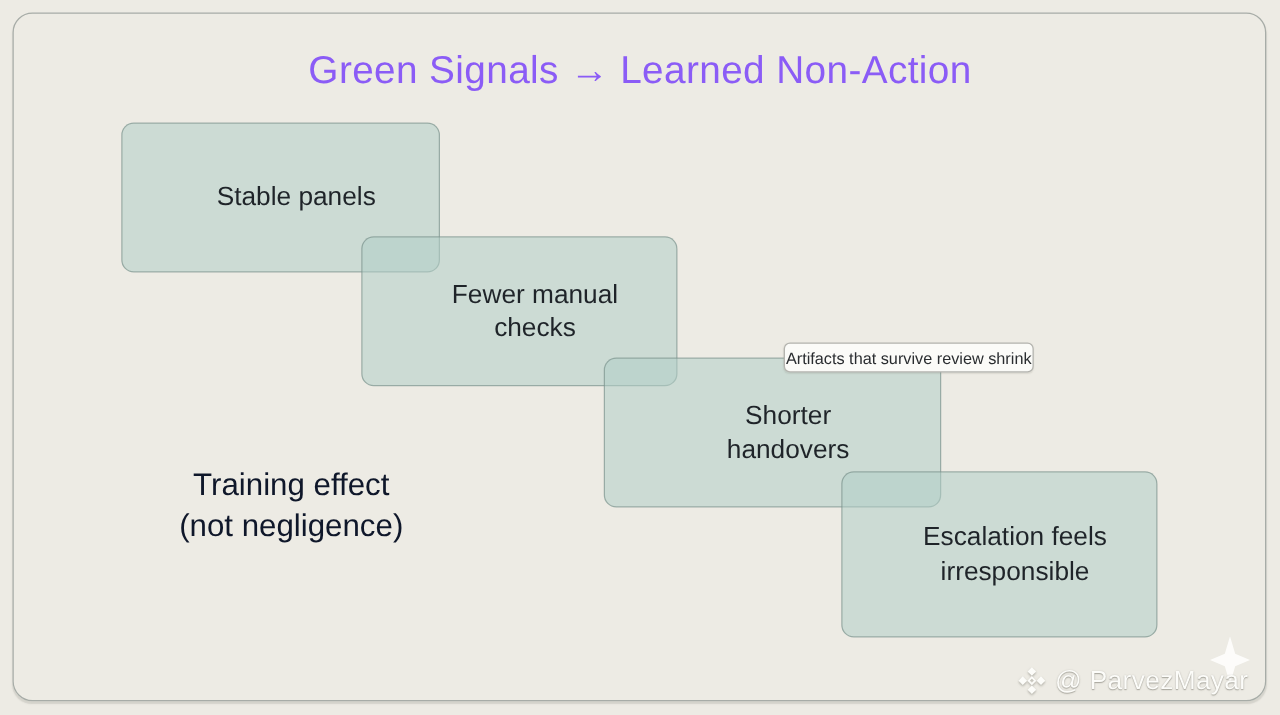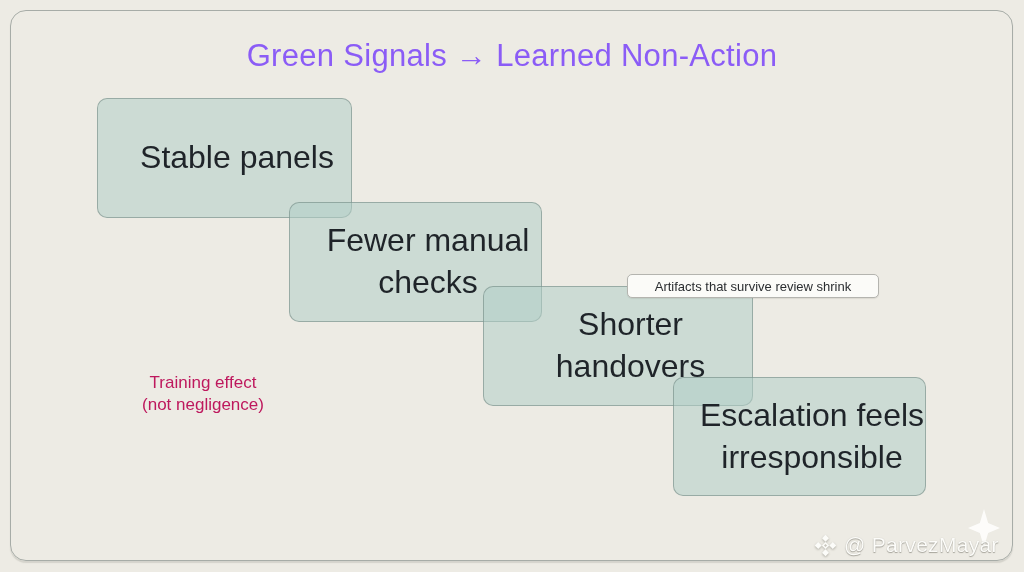--- a/index.html
+++ b/index.html
@@ -30,53 +30,53 @@
   }
   .cascade-box {
     position: absolute;
     background: rgba(176, 205, 198, 0.55);
     border: 1.5px solid rgba(110, 131, 126, 0.55);
     border-radius: 10px;
     display: flex;
     align-items: center;
     justify-content: center;
     text-align: center;
-    font-size: 32px;
+    font-size: 21px;
     line-height: 1.3;
     color: #1f2429;
     white-space: pre-line;
     padding-left: 25px;
   }
   .box-1 { left: 97px;  top: 98px;  width: 255px; height: 120px; }
-  .box-2 { left: 289px; top: 202px; width: 253px; height: 120px; }
+  .box-2 { left: 289px; top: 189px; width: 253px; height: 120px; }
   .box-3 { left: 483px; top: 286px; width: 270px; height: 120px; }
-  .box-4 { left: 673px; top: 377px; width: 253px; height: 119px; }
+  .box-4 { left: 673px; top: 377px; width: 253px; height: 133px; }
   .tooltip {
     position: absolute;
     left: 627px; top: 274px;
-    width: 252px; height: 24px;
+    width: 200px; height: 24px;
     background: #fbfbf8;
     border: 1px solid #b4b4af;
     border-radius: 5px;
     display: flex;
     align-items: center;
     justify-content: center;
     font-size: 13px;
     color: #2a2d30;
     box-shadow: 0 1px 1px rgba(120,120,110,0.15);
     z-index: 5;
   }
   .side-note {
     position: absolute;
-    left: 78px; top: 372px;
+    left: 108px; top: 372px;
     width: 250px;
     text-align: center;
-    font-size: 17px;
+    font-size: 25px;
     line-height: 1.32;
-    color: #be185d;
+    color: #0f172a;
     white-space: pre-line;
   }
   .caption {
     position: absolute;
     left: 0; right: 0; top: 531px;
     text-align: center;
     font-size: 13.5px;
     color: #26282b;
   }
   .sparkle {
@@ -84,21 +84,21 @@
     left: 968px; top: 509px;
     width: 32px; height: 38px;
     background: rgba(255, 255, 254, 0.85);
     clip-path: polygon(50% 0%, 63% 37%, 100% 50%, 63% 63%, 50% 100%, 37% 63%, 0% 50%, 37% 37%);
     z-index: 2;
   }
   .watermark {
     position: absolute;
     left: 814px; top: 533px;
     display: flex;
-    align-items: center;
+    align-items: flex-start;
     gap: 7px;
     z-index: 6;
   }
   .watermark-icon {
     width: 23px; height: 23px;
     filter: drop-shadow(0 1px 1px rgba(120,118,108,0.55));
   }
   .watermark-text {
     font-size: 21px;
     color: #fcfcf9;

